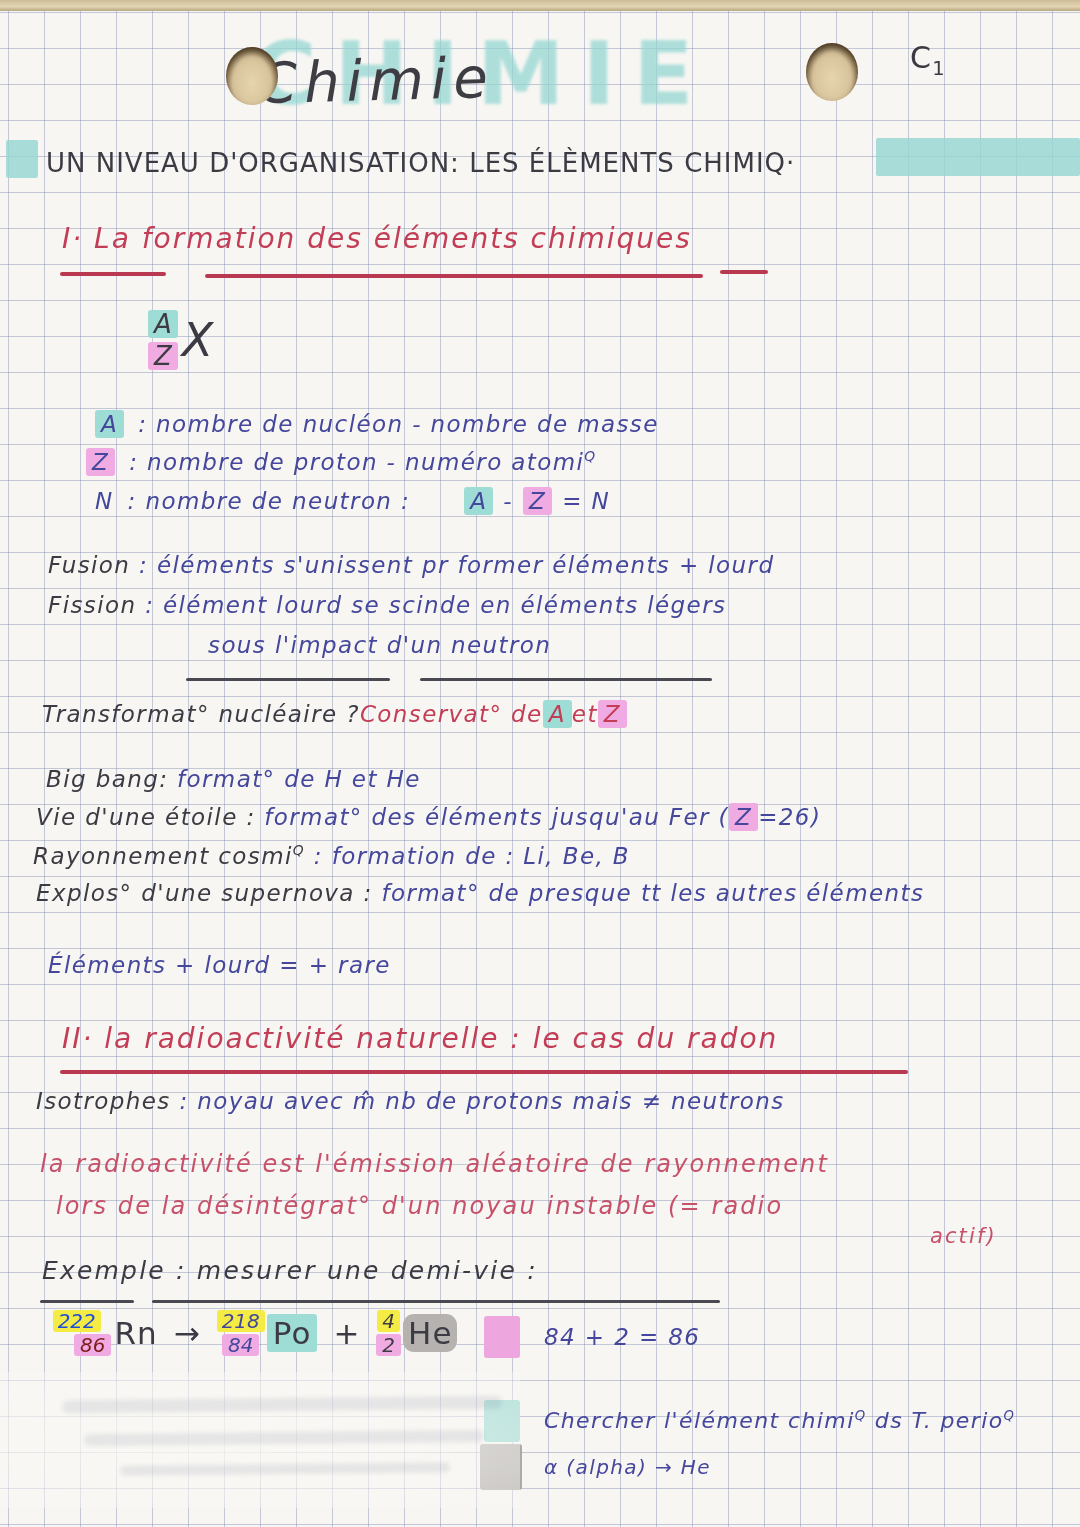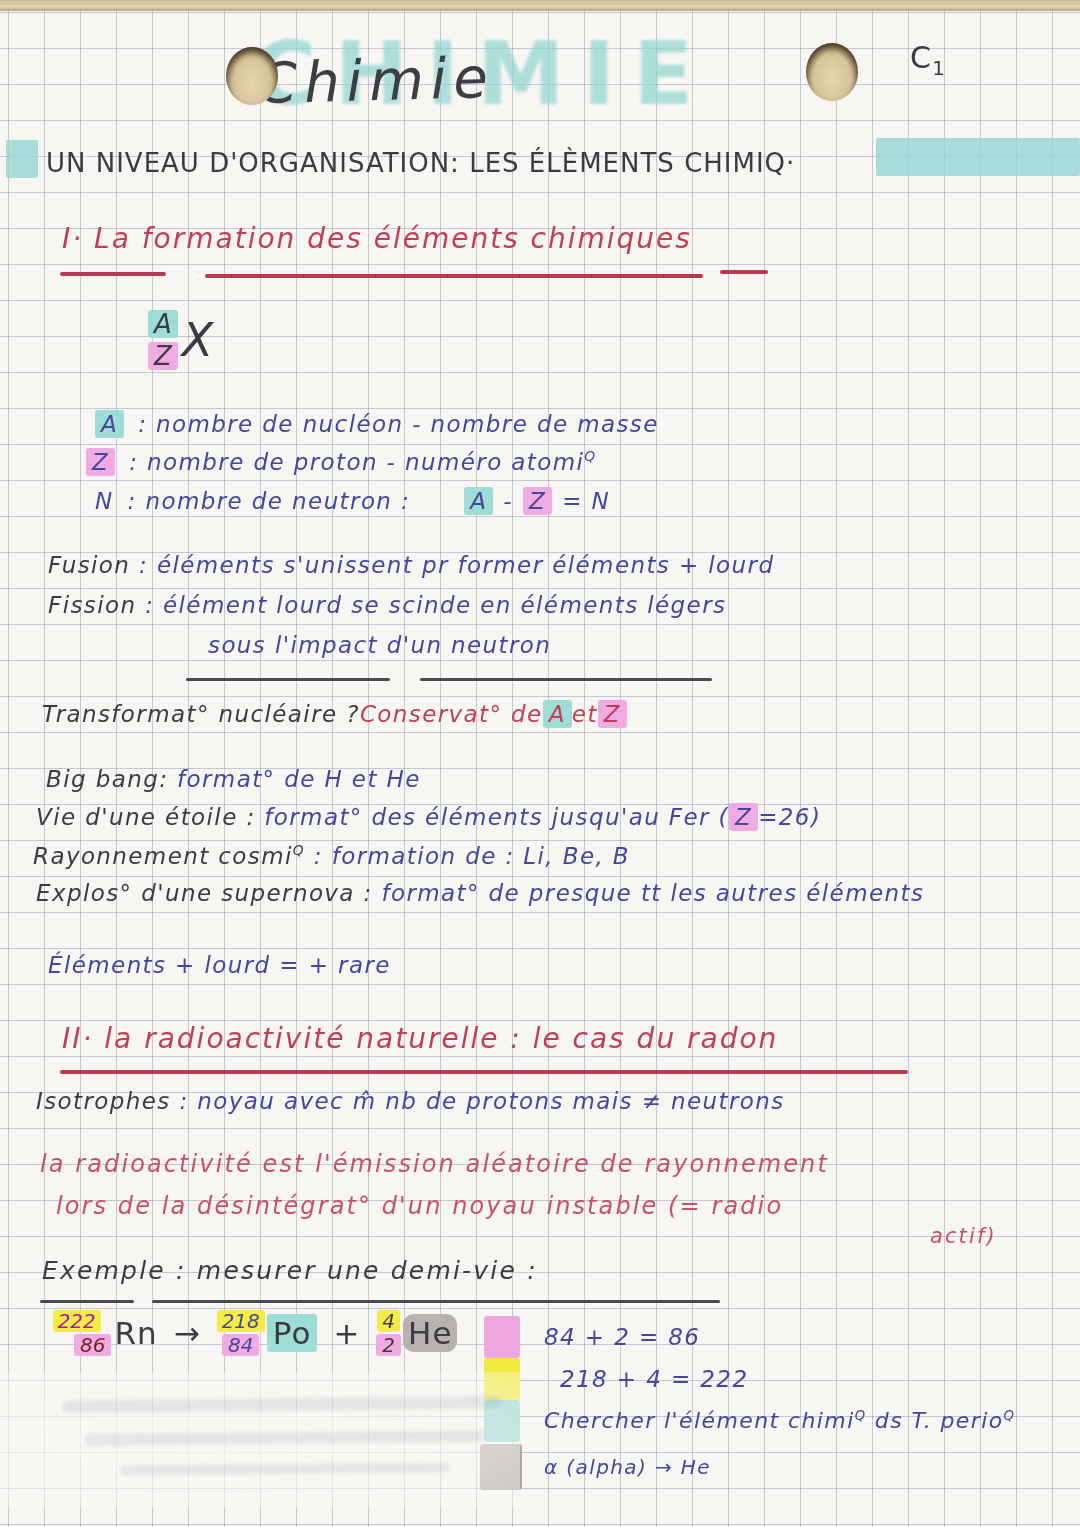--- a/index.html
+++ b/index.html
@@ -148,21 +148,21 @@
   <div class="abs hw redpara" style="left:56px;top:1192px;">lors de la désintégrat° d'un noyau instable (= radio</div>
   <div class="abs hw redpara" style="left:930px;top:1224px;font-size:21px;">actif)</div>
 
   <div class="abs hw dark" style="left:42px;top:1256px;font-size:25px;letter-spacing:2.2px;">Exemple : mesurer une demi-vie :</div>
   <div class="abs uline-dark" style="left:40px;top:1300px;width:94px;"></div>
   <div class="abs uline-dark" style="left:152px;top:1300px;width:568px;"></div>
 
   <div class="abs eqrow" style="left:42px;top:1310px;">
     <span style="display:inline-flex;align-items:center;gap:3px;">
       <span class="stack">
-        <span class="hl-yellow" style="color:#a21caf;">222</span>
+        <span class="hl-yellow" style="color:#1d4ed8;">222</span>
         <span class="hl-pink" style="color:#7f1d1d;margin-left:32px;">86</span>
       </span>
       <span class="eq-sym">Rn</span>
     </span>
     <span class="eq-sym">→</span>
     <span style="display:inline-flex;align-items:center;gap:2px;">
       <span class="stack blue">
         <span class="hl-yellow">218</span>
         <span class="hl-pink">84</span>
       </span>
@@ -175,24 +175,20 @@
         <span class="hl-pink">2</span>
       </span>
       <span class="eq-sym hl-grey">He</span>
     </span>
   </div>
 
   <div class="abs" style="left:484px;top:1316px;display:flex;align-items:center;">
     <span class="swatch sw-pink"></span>
     <span class="hw blue" style="margin-left:24px;">84 + 2 = 86</span>
   </div>
-  <div class="abs" style="left:484px;top:1358px;display:flex;align-items:center;">
-    <span class="swatch sw-yellow"></span>
-    <span class="hw blue" style="margin-left:40px;">218 + 4 = 222</span>
-  </div>
   <div class="abs" style="left:484px;top:1400px;display:flex;align-items:center;">
     <span class="swatch sw-teal"></span>
     <span class="hw blue" style="margin-left:24px;font-size:22px;"><span>Chercher l'élément chimi</span><sup>Q</sup><span> ds T. perio</span><sup>Q</sup></span>
   </div>
   <div class="abs" style="left:480px;top:1444px;display:flex;align-items:center;">
     <span class="swatch sw-grey" style="width:42px;height:46px;"></span>
     <span class="hw blue" style="margin-left:22px;font-size:20px;">α (alpha) → He</span>
   </div>
 
   <div class="abs" style="left:0;top:1372px;width:520px;height:136px;background:radial-gradient(ellipse at 40% 50%, rgba(250,248,244,.85), rgba(250,248,244,.35));"></div>

